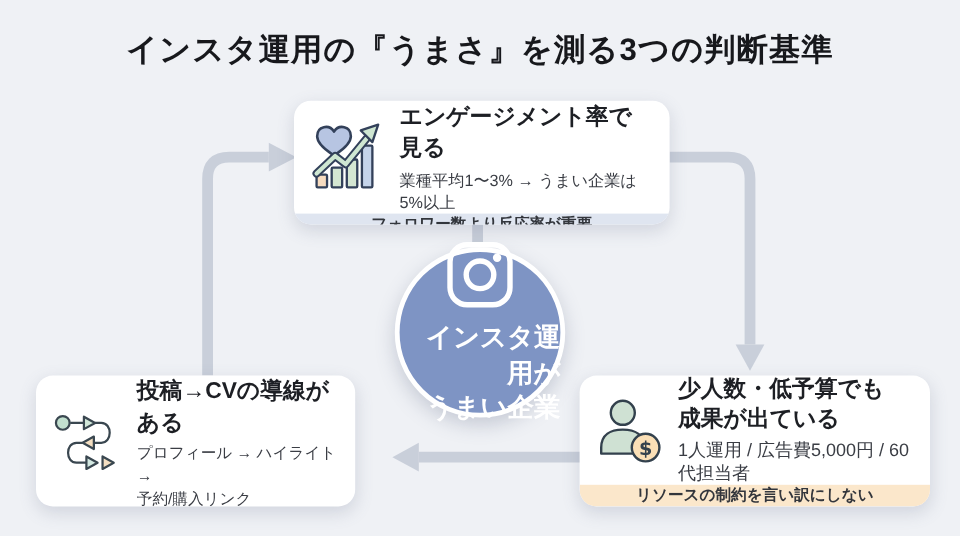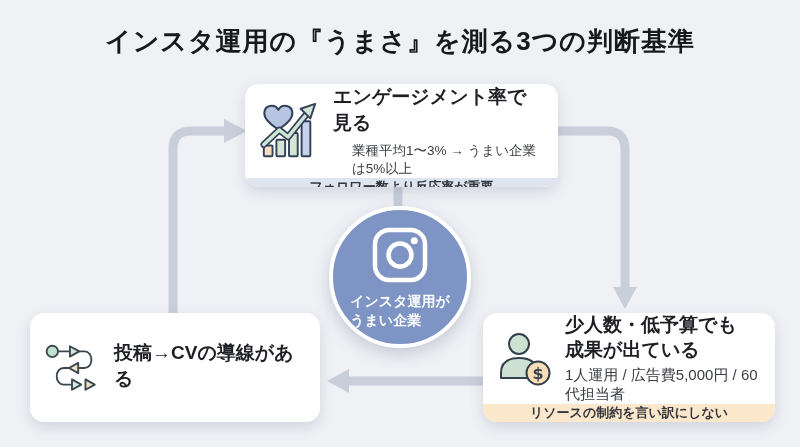--- a/index.html
+++ b/index.html
@@ -24,24 +24,24 @@
   .card-body { flex:1; display:flex; align-items:center; padding:0 13px; gap:13px; }
   .card-title { font-weight:bold; color:#1d1f24; }
   .card-sub { color:#3a3d44; }
   .card-footer {
     display:flex; align-items:center; justify-content:center;
     font-weight:bold; font-size:13px; color:#33363c;
   }
 
   .card-top { left:245px; top:84px; width:313px; height:103px; }
   .card-top .card-title { font-size:19px; margin-bottom:6px; }
-  .card-top .card-sub { font-size:13.5px;margin-left:19px; }
+  .card-top .card-sub { font-size:13.5px; }
   .card-top .card-footer { height:25px; background:#dfe5f0; }
 
-  .card-left { left:30px; top:313px; width:290px; height:109px; }
+  .card-left { left:30px; top:313px; width:266px; height:109px; }
   .card-left .card-title { font-size:19px; margin-bottom:4px; }
   .card-left .card-sub { font-size:13px; line-height:1.45; }
   .card-left .card-footer { height:27px; background:#d5e6da; }
 
   .card-right { left:483px; top:313px; width:292px; height:109px; }
   .card-right .card-title { font-size:19px; line-height:1.3; }
   .card-right .card-sub { font-size:15px; margin-top:4px; }
   .card-right .card-footer { height:27px; background:#fbe7cb; }
 
   .line { display:block; }
@@ -50,22 +50,22 @@
 
   .center-circle {
     position:absolute; left:329px; top:206px; width:142px; height:142px;
     box-sizing:border-box; border-radius:50%;
     background:#7e94c4; border:4px solid #ffffff;
     box-shadow:0 6px 16px rgba(90,100,130,.28);
     display:flex; flex-direction:column; align-items:center; justify-content:center;
     z-index:3;
   }
   .center-text {
-    margin-top:7px; color:#ffffff; font-weight:bold; font-size:14px;
-    text-align:left; line-height:1.35;
+    margin-top:7px; color:#ffffff; font-weight:bold; font-size:22px;
+    text-align:right; line-height:1.35;
   }
 </style>
 </head>
 <body>
 
 <div class="stage">
 
   <h1 class="title">インスタ運用の『うまさ』を測る3つの判断基準</h1>
 
   <svg class="arrows" width="800" height="447" viewBox="0 0 800 447" aria-hidden="true">
@@ -119,20 +119,24 @@
           <polygon points="26,5 35,10 26,15" fill="#d2e8da" stroke="#3a4750" stroke-width="1.8" stroke-linejoin="round"></polygon>
           <path d="M35 10 H40 C49 10 49 26 40 26 H34" fill="none" stroke="#3a4750" stroke-width="1.8"></path>
           <polygon points="34,21 25,26 34,31" fill="#f4dfc2" stroke="#3a4750" stroke-width="1.8" stroke-linejoin="round"></polygon>
           <path d="M25 26 H20 C11 26 11 42 20 42 H28" fill="none" stroke="#3a4750" stroke-width="1.8"></path>
           <polygon points="28,37 37,42 28,47" fill="#d4e9e2" stroke="#3a4750" stroke-width="1.8" stroke-linejoin="round"></polygon>
           <polygon points="41,37 50,42 41,47" fill="#f4dfc2" stroke="#3a4750" stroke-width="1.8" stroke-linejoin="round"></polygon>
         </svg>
       </span>
       <div class="card-text">
         <div class="card-title">投稿→CVの導線がある</div>
+        <div class="card-sub">
+          <span class="line">プロフィール → ハイライト →</span>
+          <span class="line">予約/購入リンク</span>
+        </div>
       </div>
     </div>
   </section>
 
   <section class="card card-right">
     <div class="card-body">
       <span class="icon">
         <svg width="56" height="58" viewBox="0 0 56 56">
           <circle cx="23" cy="13" r="10" fill="#cfe1d3" stroke="#33414d" stroke-width="2"></circle>
           <path d="M5 47 L5 42 C5 31 13 27 23 27 C33 27 41 31 41 42 L41 47 Z" fill="#cfe1d3" stroke="#33414d" stroke-width="2" stroke-linejoin="round"></path>

